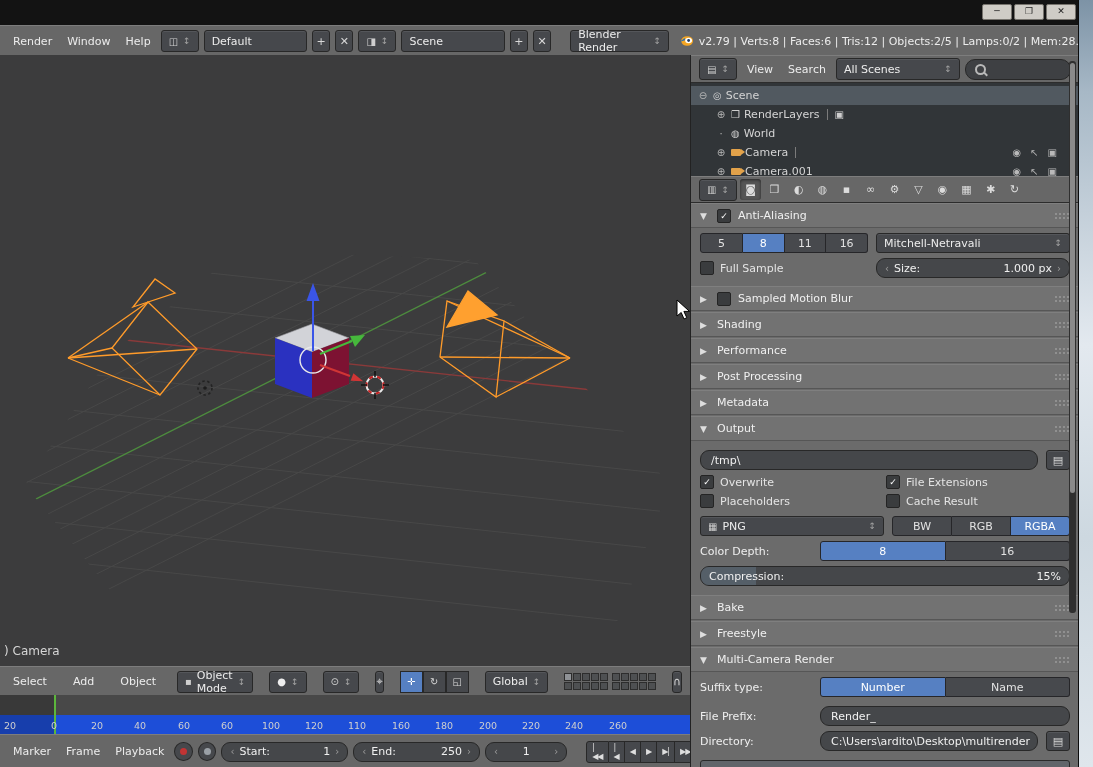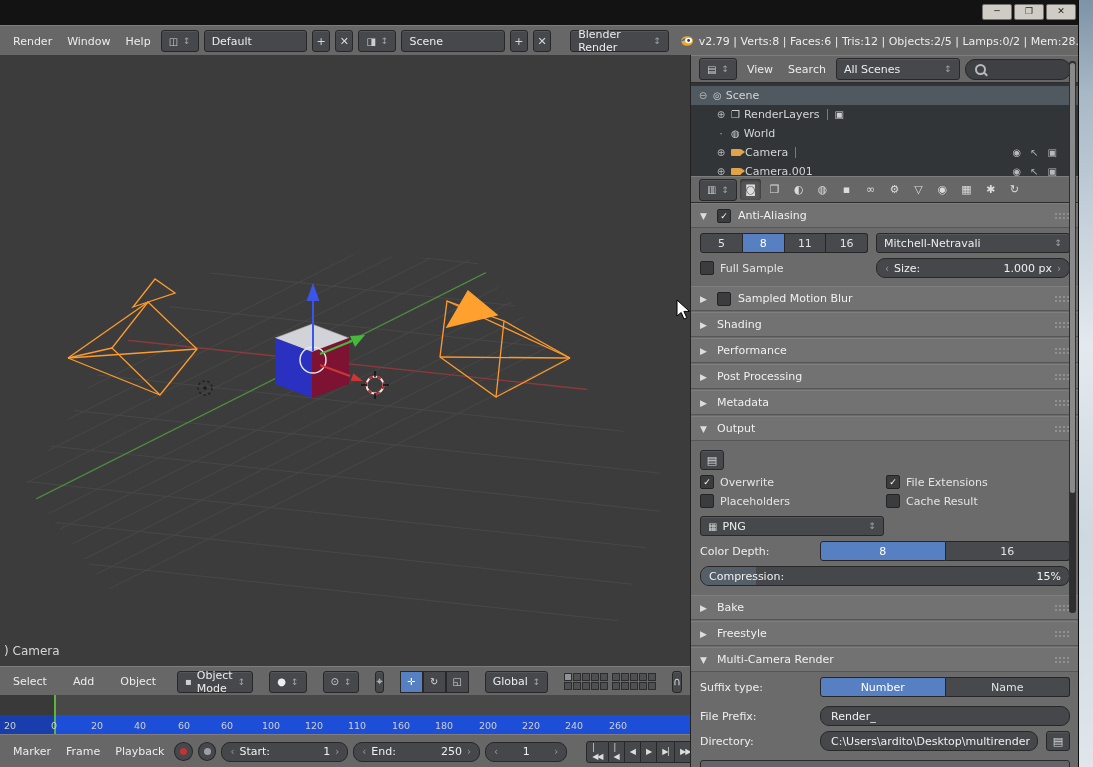--- a/index.html
+++ b/index.html
@@ -502,20 +502,23 @@
         <span>Metadata</span>
         <span class="dots"></span>
       </div>
 
       <div class="phead">
         <span class="tri">▼</span>
         <span>Output</span>
         <span class="dots"></span>
       </div>
       <div class="row" style="margin-top:9px">
+        <span class="field">
+          <span>/tmp\</span>
+        </span>
         <span class="sq" style="width:22px;height:18px">▤</span>
       </div>
       <div class="row">
         <span class="chklab col1">
           <span class="chk">✓</span>
           <span>Overwrite</span>
         </span>
         <span class="chklab">
           <span class="chk">✓</span>
           <span>File Extensions</span>
@@ -530,20 +533,25 @@
           <span class="chk"></span>
           <span>Cache Result</span>
         </span>
       </div>
       <div class="row" style="margin-top:8px">
         <span class="dd" style="flex:0 0 168px;height:18px;justify-content:space-between">
           <span class="ico">▦</span>
           <span style="margin-right:auto">PNG</span>
           <span class="ar">↕</span>
         </span>
+        <span class="seg">
+          <span class="btn">BW</span>
+          <span class="btn">RGB</span>
+          <span class="btn active">RGBA</span>
+        </span>
       </div>
       <div class="row">
         <span class="flab">Color Depth:</span>
         <span class="seg">
           <span class="btn active">8</span>
           <span class="btn">16</span>
         </span>
       </div>
       <div class="row" style="margin-bottom:9px">
         <span class="pill" style="flex:1">

